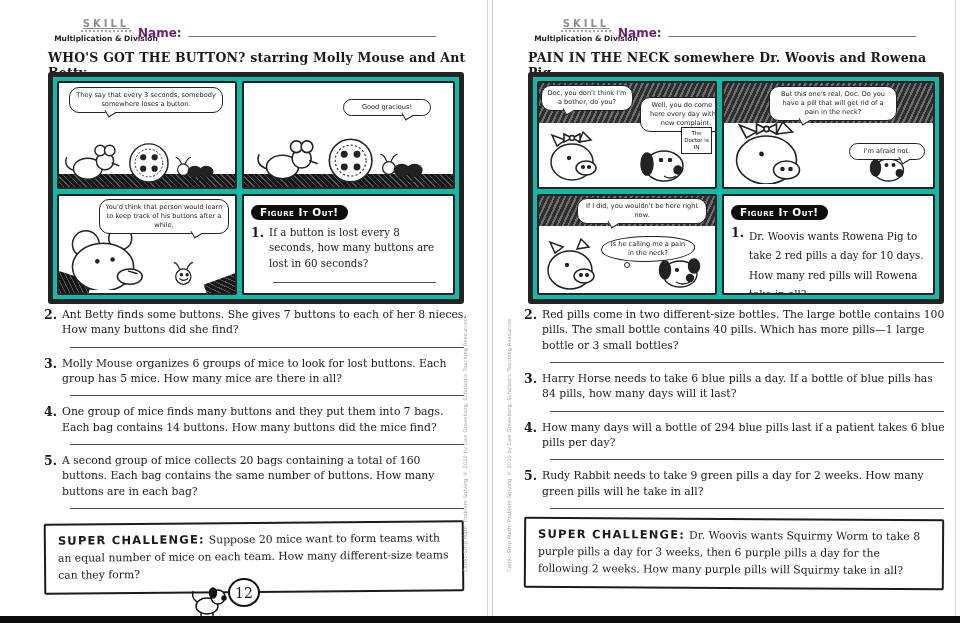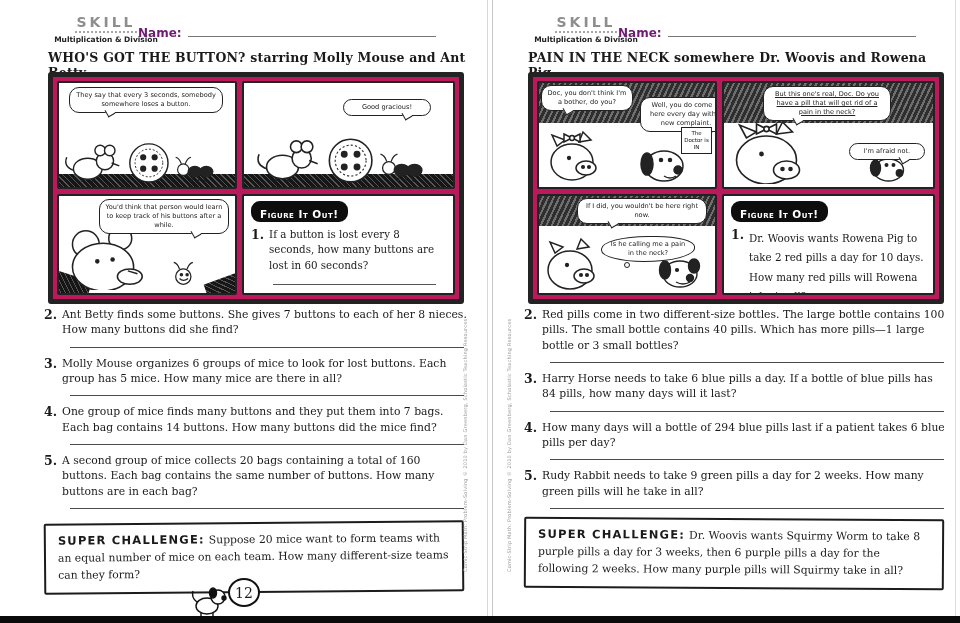--- a/index.html
+++ b/index.html
@@ -13,31 +13,31 @@
 
   .spine { position:absolute; top:0; bottom:7px; width:1px; }
   .sp1 { left:487px; background:#d8d8d8; }
   .sp2 { left:492px; background:#c6c6c6; }
   .sp3 { left:955px; background:#dcdcdc; }
   .bottom-bar { position:absolute; left:0; right:0; bottom:0; height:7px; background:#0a0a0a; }
 
   
   .skill { position:absolute; left:50px; top:12px; width:112px; text-align:center; }
   .skill-word { display:inline-block; font-family:"DejaVu Sans",sans-serif; font-weight:bold;
-    font-size:14px; letter-spacing:3px; color:#8e8e8e; border-bottom:2px dotted #a5a5a5; padding:0 2px 1px; }
+    font-size:10px; letter-spacing:3px; color:#8e8e8e; border-bottom:2px dotted #a5a5a5; padding:0 2px 1px;text-decoration:underline; }
   .skill-cat { font-family:"DejaVu Sans",sans-serif; font-weight:bold; font-size:7.5px;
     line-height:1.3; color:#222; margin-top:2px; }
   .name-row { position:absolute; left:138px; top:22px; width:320px; font-family:"DejaVu Sans",sans-serif; }
   .name-label { font-weight:bold; font-size:12px; color:#701a75; }
   .name-line { display:inline-block; width:248px; border-bottom:1.3px solid #777; height:11px; margin-left:6px; }
   .title { position:absolute; left:48px; top:50px; width:424px; font-weight:bold; font-size:12.5px; letter-spacing:0.2px; }
 
   
   .comic { position:absolute; left:48px; top:72px; width:416px; height:232px;
-    border:5px solid #232323; border-radius:3px; background:#be185d; padding:4px; box-sizing:border-box;
+    border:5px solid #232323; border-radius:3px; background:#14b8a6; padding:4px; box-sizing:border-box;
     display:grid; grid-template-columns:180px 1fr; grid-template-rows:108px 1fr; gap:5px; }
   .panel { position:relative; border:2px solid #222; border-radius:2px; background:#fff; overflow:hidden; }
   .ground { position:absolute; left:0; right:0; bottom:0; height:13px;
     background:repeating-linear-gradient(45deg,#161616 0 3px,#555 3px 4px); }
   .sky { position:absolute; left:0; right:0; top:0; height:40px;
     background:repeating-linear-gradient(115deg,#2e2e2e 0 3px,#6f6f6f 3px 5px); }
   .sky.low { height:30px; }
   .corner { position:absolute; width:46px; height:28px;
     background:repeating-linear-gradient(45deg,#161616 0 3px,#555 3px 4px); }
   .corner.cl { bottom:-9px; left:-16px; transform:rotate(18deg); }
@@ -54,21 +54,21 @@
   .bubble.tail-right::after { left:auto; right:22%; }
   .bubble.thought { border-radius:55% 45% 60% 50%; }
   .bubble.thought::after { border:1.2px solid #222; border-radius:50%; width:4px; height:4px; transform:none; bottom:-7px; }
   .sign { position:absolute; z-index:3; right:3px; top:44px; width:27px; background:#fff;
     border:1.2px solid #222; font-family:"DejaVu Sans",sans-serif; font-size:5.5px; line-height:1.3;
     text-align:center; padding:2px 1px; color:#111; }
 
   
   .fio { padding:5px 7px; box-sizing:border-box; }
   .fio-badge { display:inline-block; background:#0d0d0d; color:#fff; border-radius:9px;
-    padding:7px 9px 2px; font-family:"DejaVu Sans",sans-serif; font-weight:bold;
+    padding:1px 9px 2px; font-family:"DejaVu Sans",sans-serif; font-weight:bold;
     font-variant:small-caps; font-size:10.5px; letter-spacing:0.5px; }
   .fio-q { display:flex; margin-top:5px; }
   .qnum { font-weight:bold; font-size:12.5px; margin-right:5px; flex:none; }
   .fio .qtext { font-size:10.3px; line-height:1.5; }
   .fio .ans-line { margin:11px 10px 0 22px; border-bottom:1.3px solid #555; height:0; }
   .inline-line { display:inline-block; width:108px; border-bottom:1.2px solid #333; height:9px; }
 
   
   .questions { position:absolute; left:44px; top:307px; width:424px; }
   .q { margin-bottom:8px; }
@@ -312,21 +312,21 @@
               <circle cx="119" cy="36" r="1.5" fill="#222"></circle>
                 <circle cx="128" cy="36" r="1.5" fill="#222"></circle>
               <path d="M122 52 Q128 56 134 52" fill="none"></path>
             </g>
           </svg>
         </div>
       </div>
 
       <div class="panel">
         <div class="sky"></div>
-        <div class="bubble" style="right:42px; top:3px; width:116px;text-decoration:underline;">But this one's real, Doc. Do you have a pill that will get rid of a pain in the neck?</div>
+        <div class="bubble" style="right:36px; top:3px; width:116px;">But this one's real, Doc. Do you have a pill that will get rid of a pain in the neck?</div>
         <div class="bubble tail-right" style="right:8px; top:60px; width:64px;">I'm afraid not.</div>
         <div class="art" style="height:64px;">
           <svg viewBox="0 0 200 64" preserveAspectRatio="xMidYMax meet">
             <g stroke="#222" fill="#fff" stroke-width="1.6">
               <ellipse cx="38" cy="40" rx="30" ry="24"></ellipse>
               <path d="M18 18 L11 5 L28 12 Z"></path>
               <path d="M48 14 L54 2 L64 12 Z"></path>
               <path d="M28 4 L38 9 L28 14 Z"></path>
                 <path d="M48 4 L38 9 L48 14 Z"></path>
                 <circle cx="38" cy="9" r="2.6"></circle>

